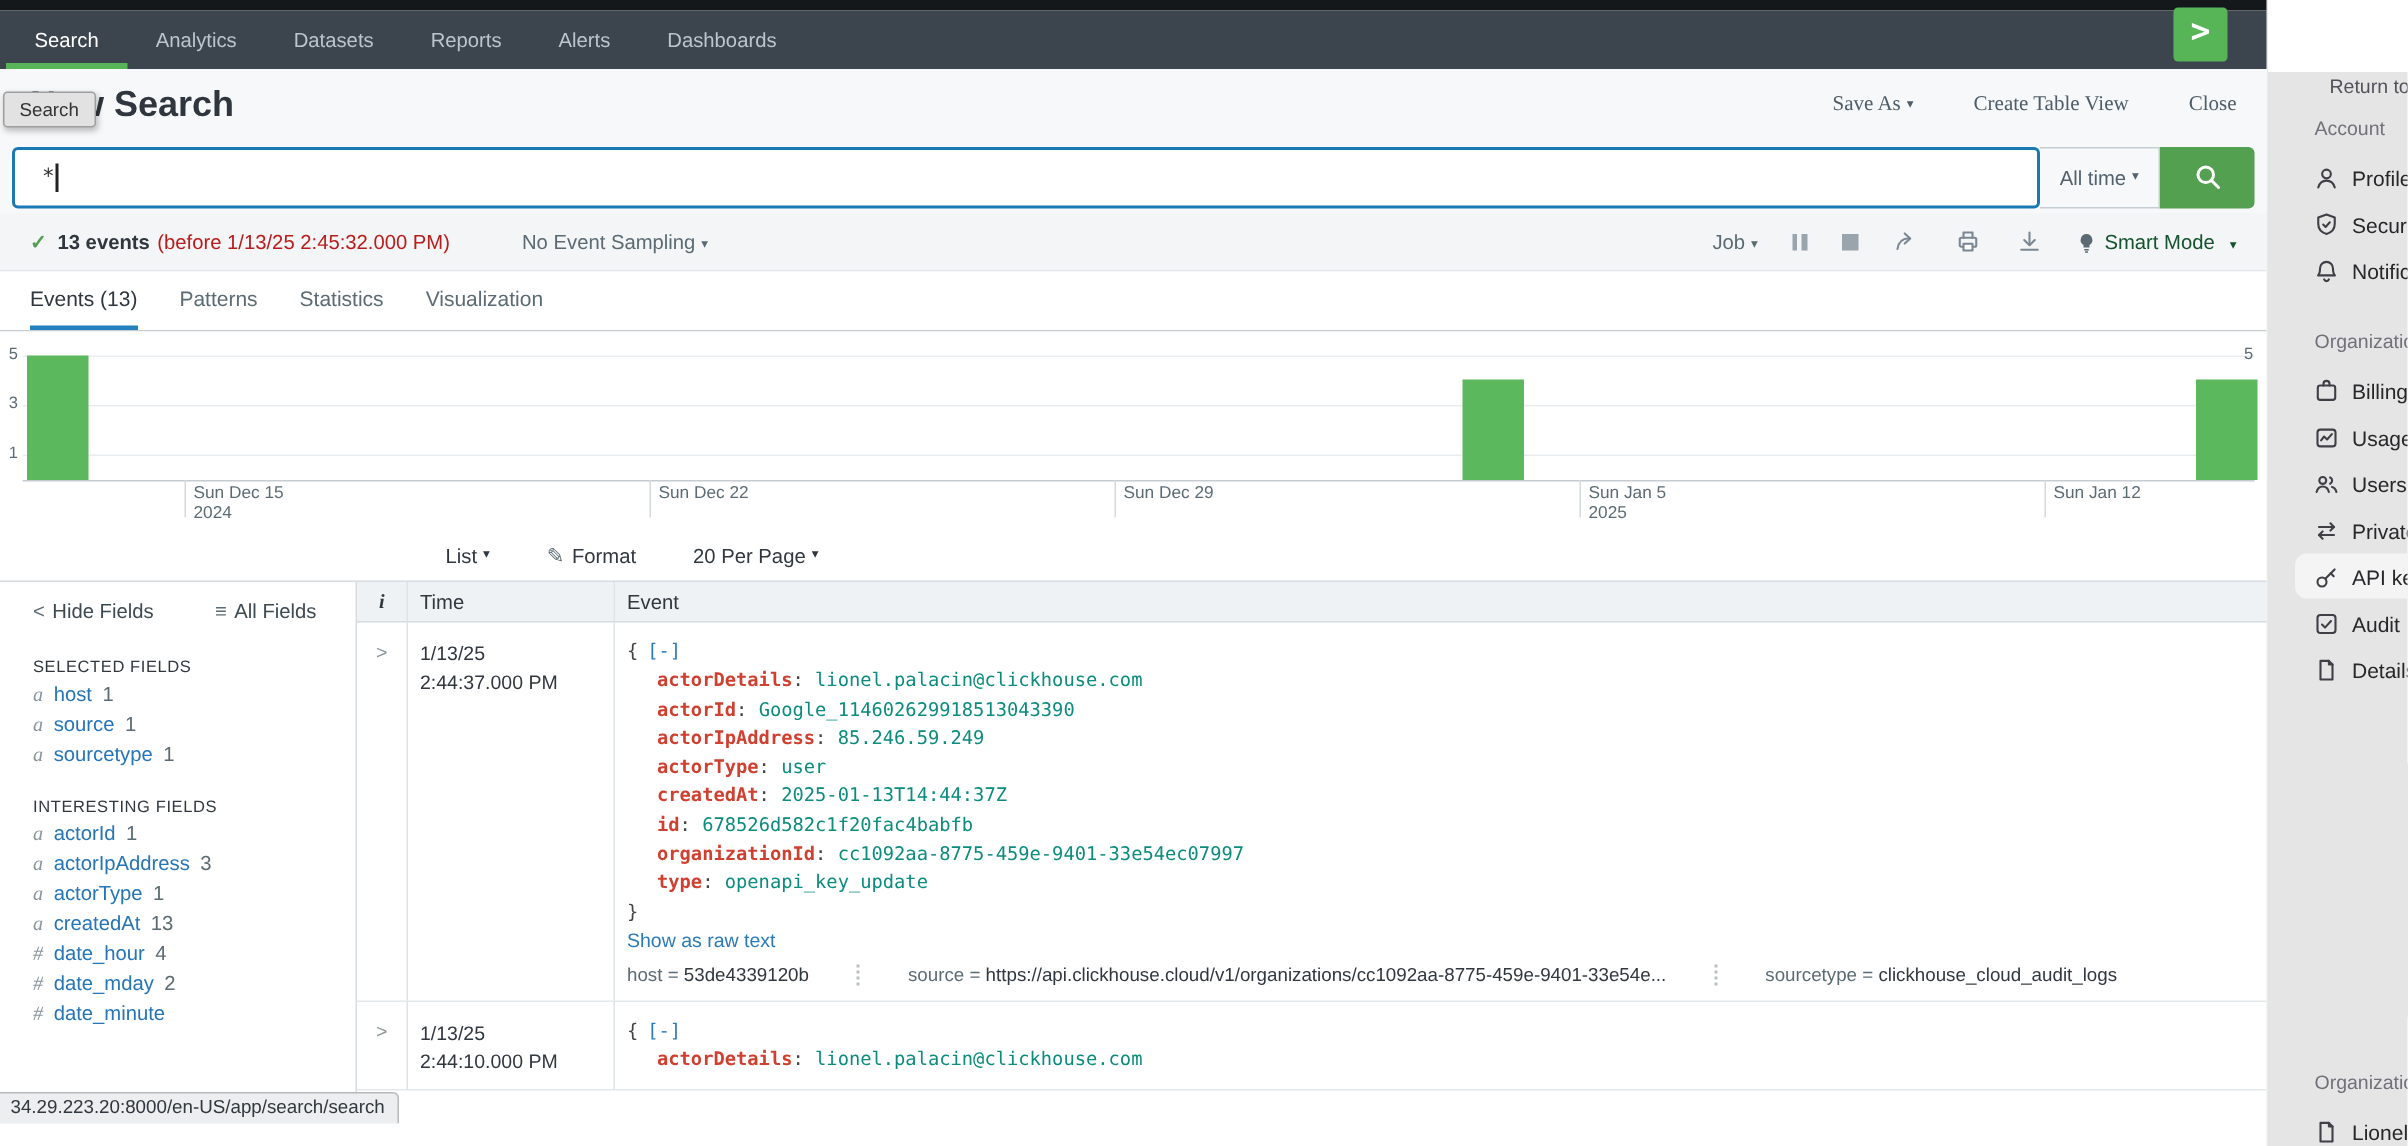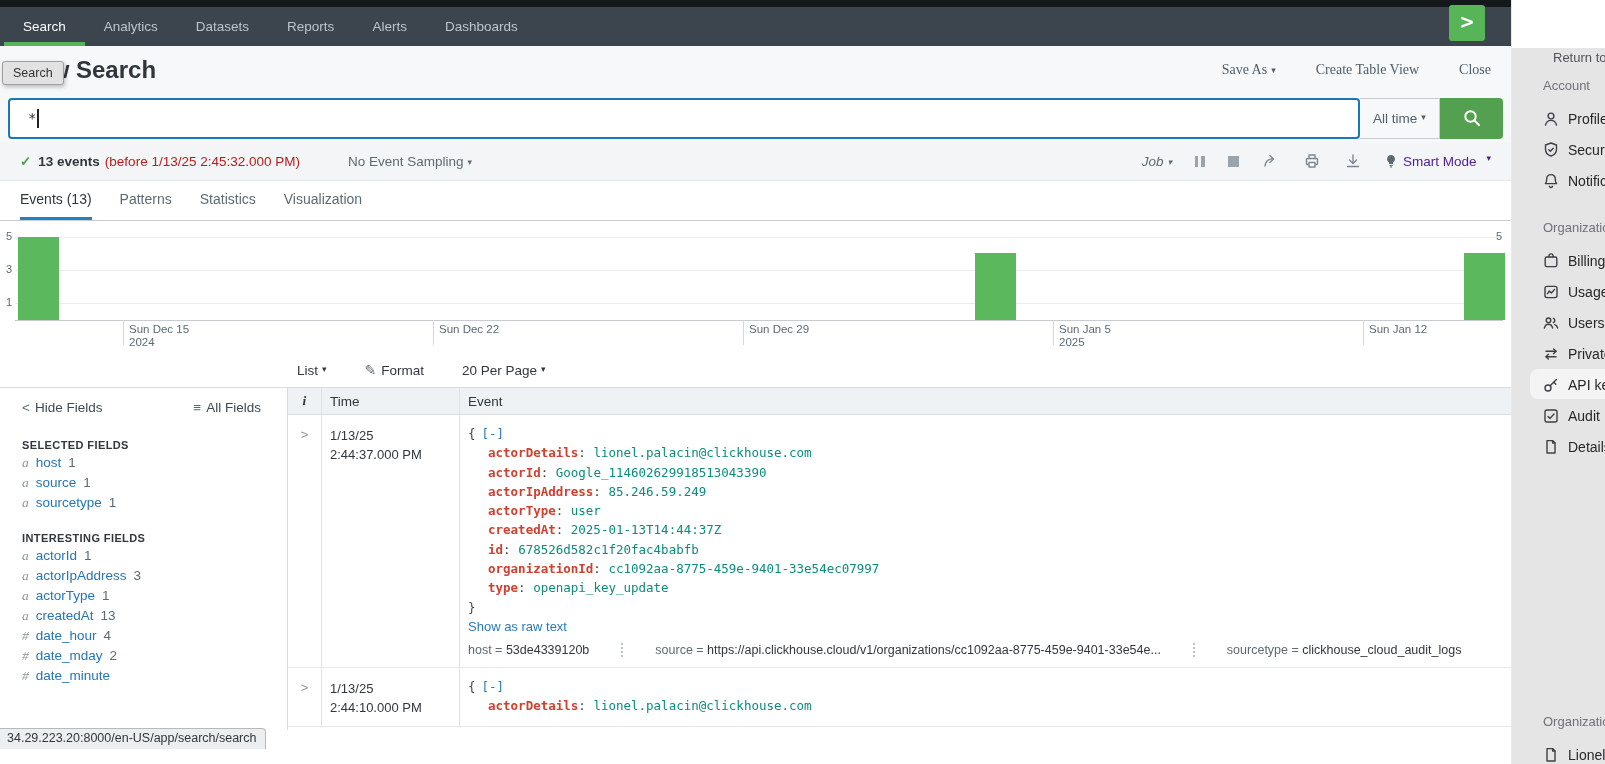--- a/index.html
+++ b/index.html
@@ -30,26 +30,26 @@
   .text-caret { display:inline-block; width:1.5px; height:19px; background:#222; margin-left:1px; vertical-align:middle; }
   .time-range { width:80px; height:41px; background:#f7f8f9; border:1px solid #c6cdd2; border-left:none; display:flex; align-items:center; justify-content:center; font-size:13.5px; color:#52616c; cursor:pointer; }
   .search-go { width:63px; height:41px; background:#53a051; border-radius:0 4px 4px 0; display:flex; align-items:center; justify-content:center; cursor:pointer; }
 
   .info-row { height:39px; background:#f3f5f6; border-bottom:1px solid #e3e7ea; display:flex; align-items:center; padding:0 20px; font-size:13.5px; }
   .chk { color:#53a051; font-weight:bold; margin-right:7px; }
   .evcount { font-weight:700; color:#2f363d; margin-right:5px; }
   .evsuffix { color:#b91c1c; }
   .sampling { color:#5c6b73; margin-left:48px; cursor:pointer; }
   .jobbar { margin-left:auto; display:flex; align-items:center; gap:23px; }
-  .jobbar .job { color:#5c6b73; cursor:pointer;font-style:italic; }
+  .jobbar .job { color:#5c6b73; cursor:pointer; }
   .ic-pause { display:inline-flex; gap:3px; cursor:pointer; }
   .ic-pause i { width:3.5px; height:11px; background:#9aa4ac; }
   .ic-stop { width:11px; height:11px; background:#9aa4ac; display:inline-block; cursor:pointer; }
   .gicon { stroke:#7b8793; fill:none; stroke-width:1.4; stroke-linecap:round; stroke-linejoin:round; cursor:pointer; }
-  .smart { display:flex; align-items:flex-start; gap:6px; color:#4c1d95; cursor:pointer; }
+  .smart { display:flex; align-items:flex-end; gap:6px; color:#14532d; cursor:pointer; }
 
   .tabs-row { height:40px; background:#fff; border-bottom:1px solid #c9ced3; display:flex; gap:28px; padding:0 20px; }
   .tab { font-size:14px; color:#5c6b73; line-height:37px; cursor:pointer; border-bottom:3px solid transparent; }
   .tab.active { color:#2f363d; border-bottom-color:#2381c0; }
 
   .tl-controls { height:33px; display:flex; align-items:center; gap:38px; padding:0 22px; font-size:13.5px; background:#fff; }
   .tl-controls .ctl { color:#31373e; cursor:pointer; }
   .tl-controls .ctl.disabled { color:#bdc5cb; cursor:default; }
   .percol { margin-left:auto; font-size:11px; color:#8a959e; }
 
@@ -60,25 +60,25 @@
   .ylab.right { text-align:left; }
   .bar { position:absolute; bottom:33px; width:41px; background:#5cb85c; }
   .xdiv { position:absolute; top:99px; height:25px; width:1px; background:#d4d9dd; }
   .xlab { position:absolute; top:102px; font-size:11.5px; color:#5c6b73; line-height:13px; }
 
   .results-bar { height:35px; background:#fff; border-bottom:1px solid #d6dce0; display:flex; align-items:center; gap:38px; padding-left:297px; font-size:13.5px; }
   .results-bar .rb { color:#31373e; cursor:pointer; display:flex; align-items:center; }
   .pencil { color:#5c6b73; margin-right:5px; font-size:14px; }
 
   .main { display:flex; height:342px; }
-  .fields { width:288px; border-right:1px solid #d6dce0; padding:12px 0 0 22px; overflow:hidden; }
+  .fields { width:238px; border-right:1px solid #d6dce0; padding:12px 0 0 22px; overflow:hidden; }
   .fields-head { display:flex; justify-content:space-between; padding-right:26px; font-size:13.5px; color:#3e4a52; }
   .fields-head .fh { cursor:pointer; }
   .fh .sym { color:#5c6b73; margin-right:5px; }
-  .fsec-title { margin-top:24px; font-size:11px; font-weight:700; letter-spacing:.4px; color:#31373e; }
+  .fsec-title { margin-top:24px; font-size:11px; font-weight:400; letter-spacing:.4px; color:#31373e; }
   .fsec-title.second { margin-top:19px; }
   .frow { line-height:20px; font-size:13.5px; white-space:nowrap; cursor:pointer; }
   .frow .pfx { font-style:italic; color:#8a959e; font-family:"Liberation Serif",serif; margin-right:7px; }
   .frow .fname { color:#2675b6; }
   .frow .fcount { color:#5c6b73; margin-left:7px; }
   .fields .flist { margin-top:2px; }
 
   .events { flex:1; overflow:hidden; }
   .ev-header { height:27px; background:#eef2f4; border-bottom:1px solid #d6dce0; display:flex; font-size:13.5px; color:#31373e; align-items:center; }
   .col-i { width:33px; text-align:center; flex:none; }

